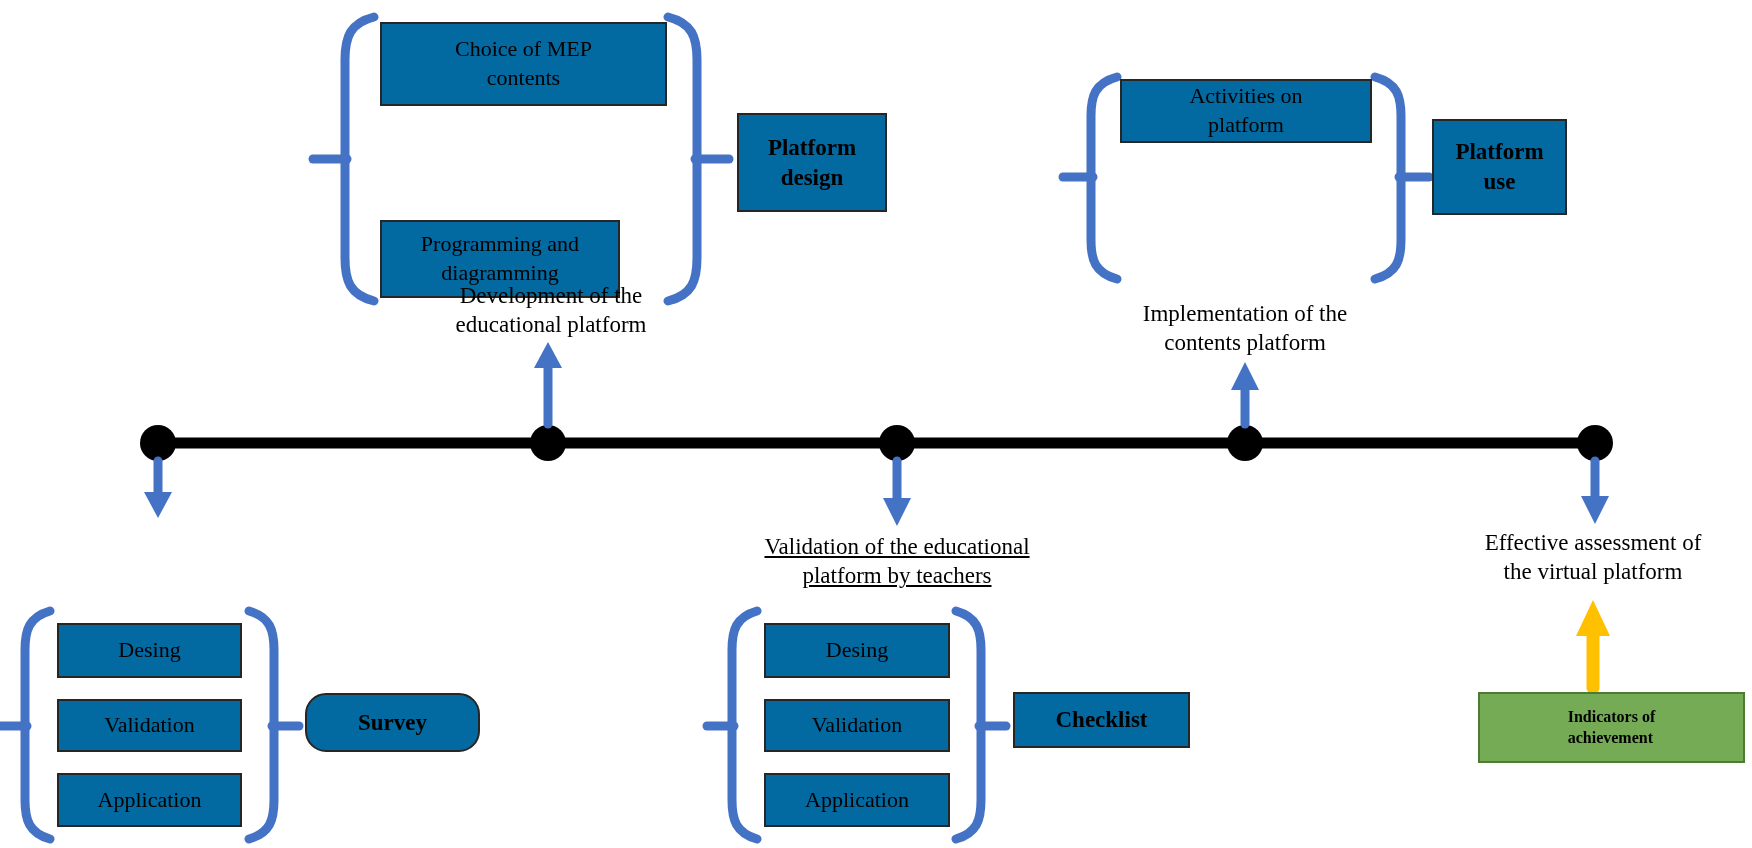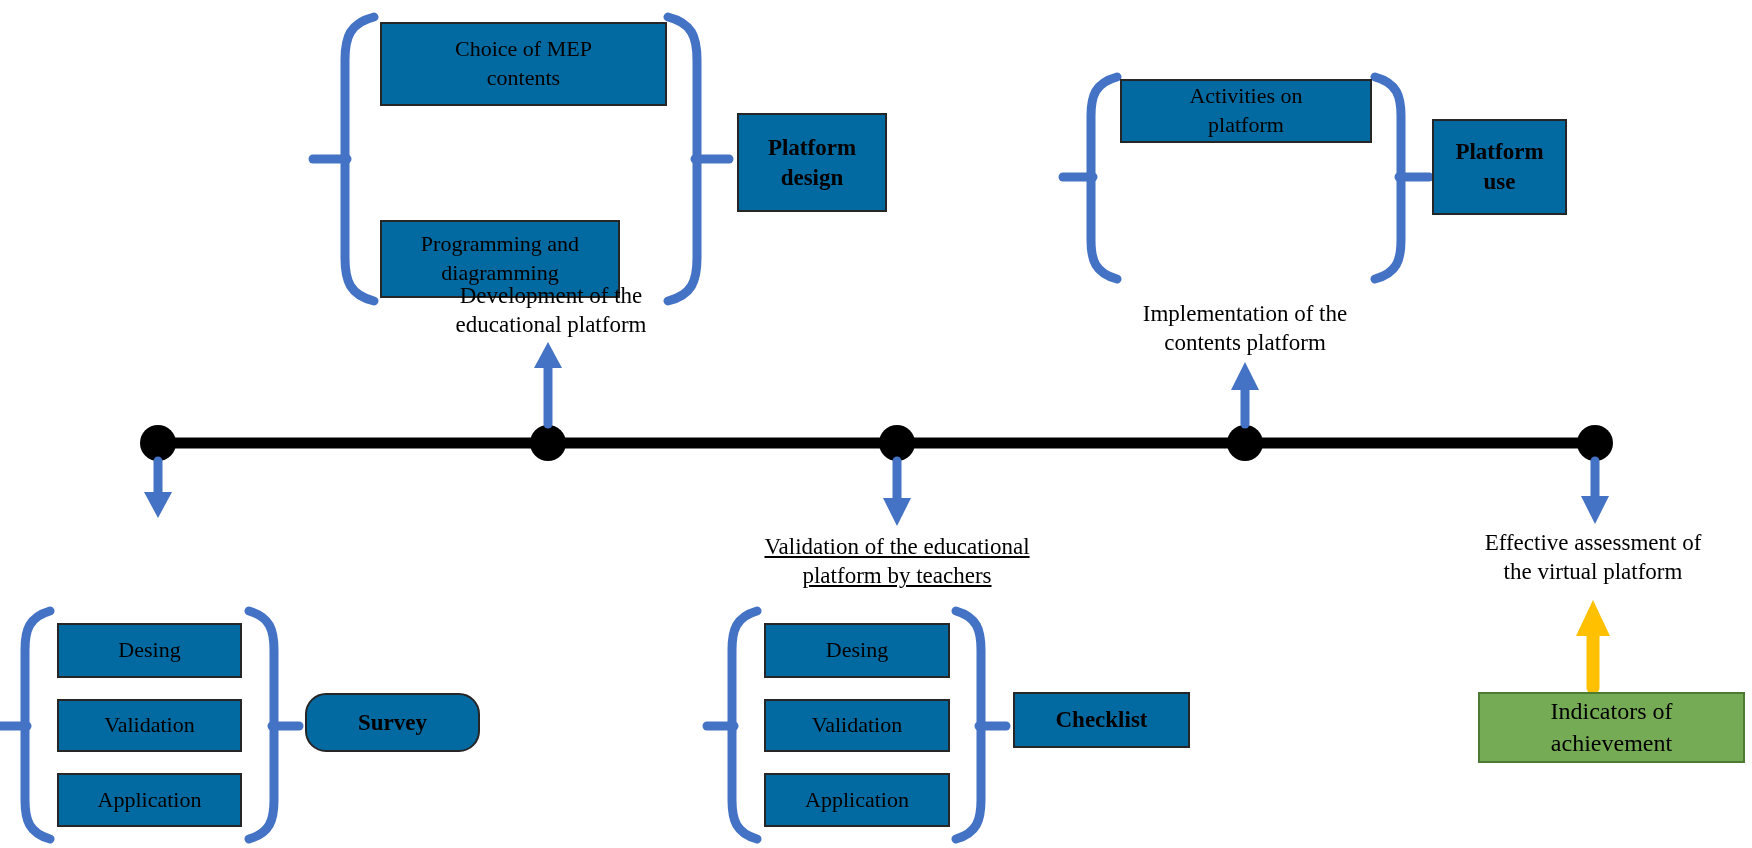--- a/index.html
+++ b/index.html
@@ -36,22 +36,22 @@
     font-size:22px;line-height:1.3;
     background:#0369a1;
     box-sizing:border-box;
   }
   .result{font-weight:bold;font-size:23px;}
   .greenbox{
     position:absolute;
     background:var(--green-fill);
     border:2px solid var(--green-border);
     display:flex;align-items:center;justify-content:center;
-    text-align:center;white-space:pre-line;
-    font-weight:normal;font-size:24px;line-height:1.3;
+    white-space:pre-line;
+    font-weight:bold;font-size:16px;line-height:1.3;
     box-sizing:border-box;
   }
   .mlabel{
     position:absolute;
     text-align:center;white-space:pre-line;
     font-size:23px;line-height:1.28;
   }
 </style>
 </head>
 <body>

